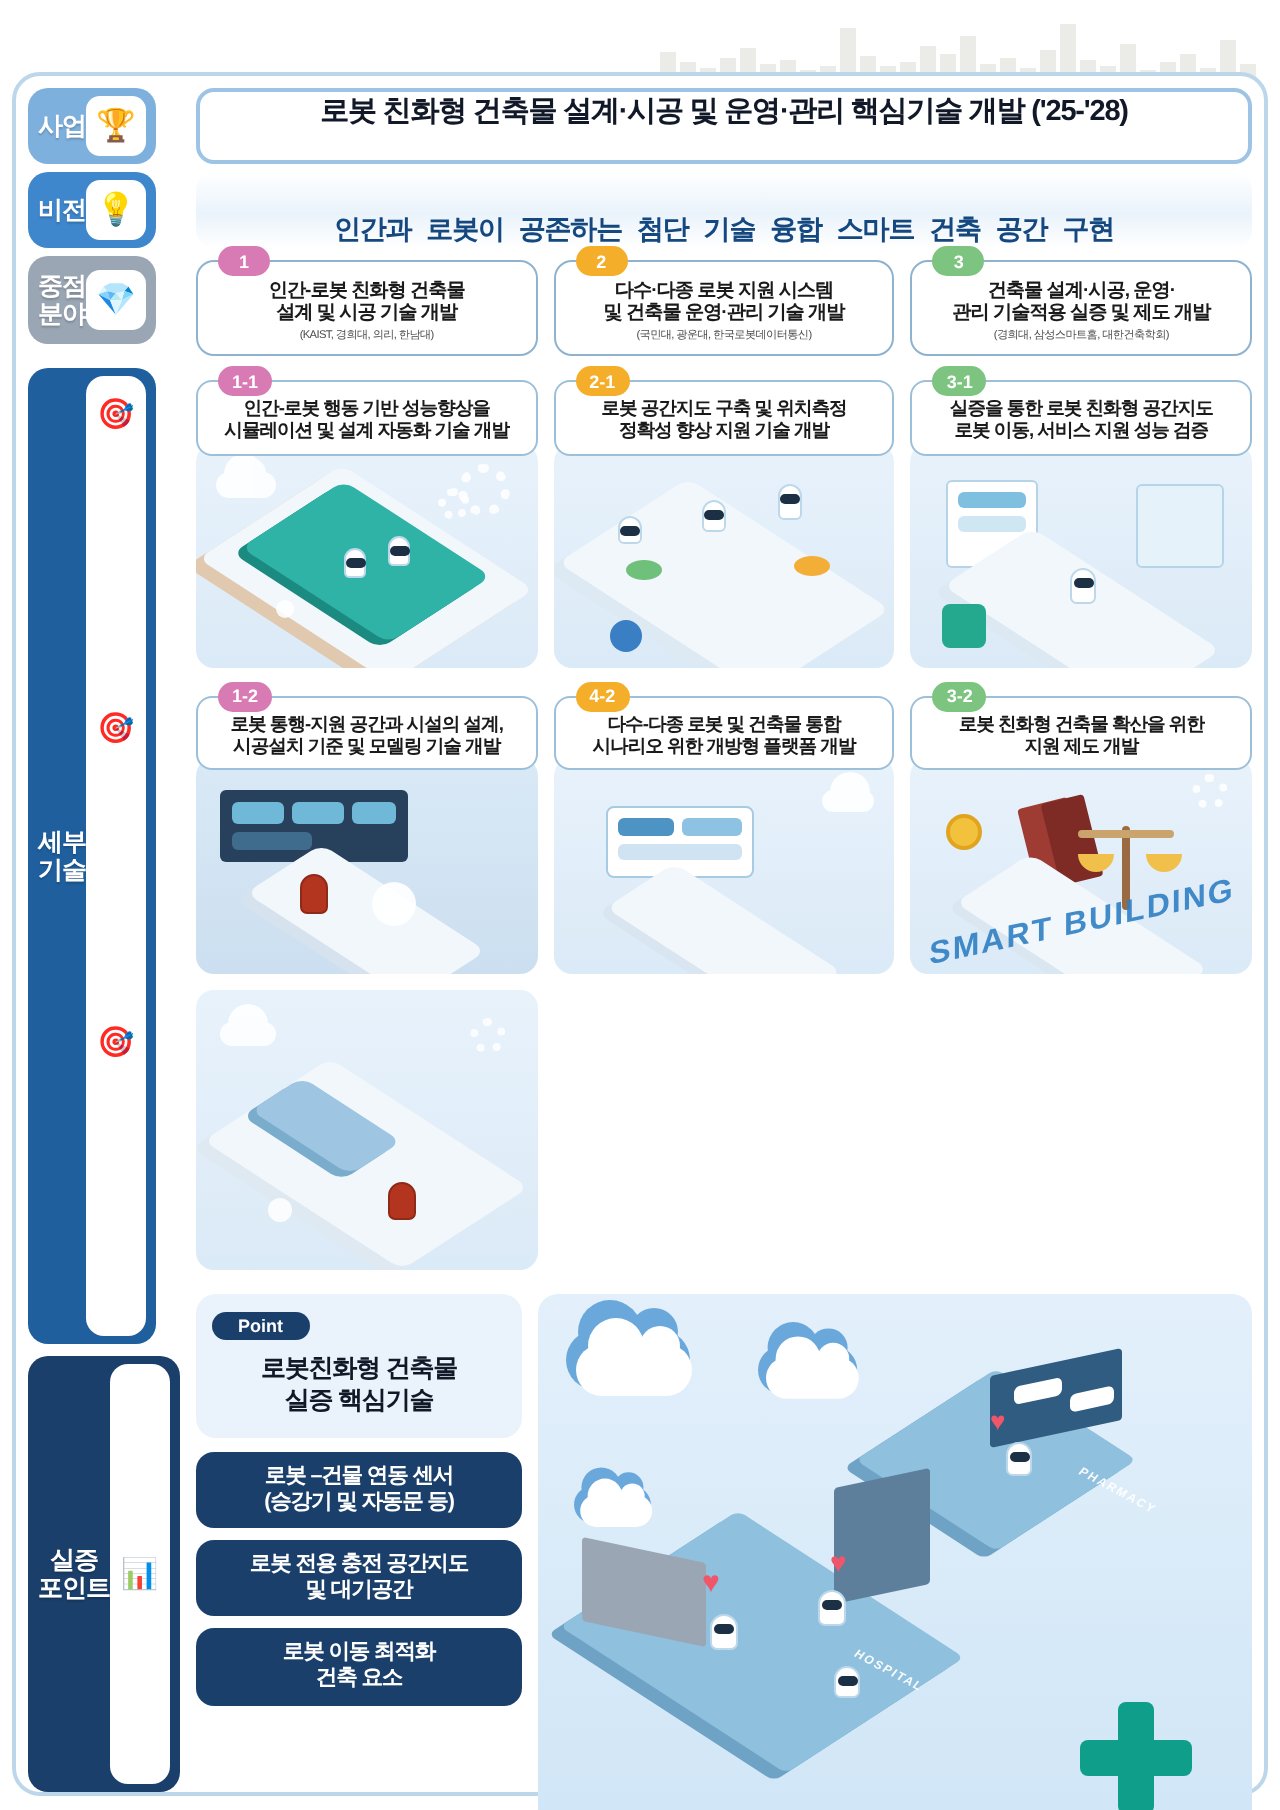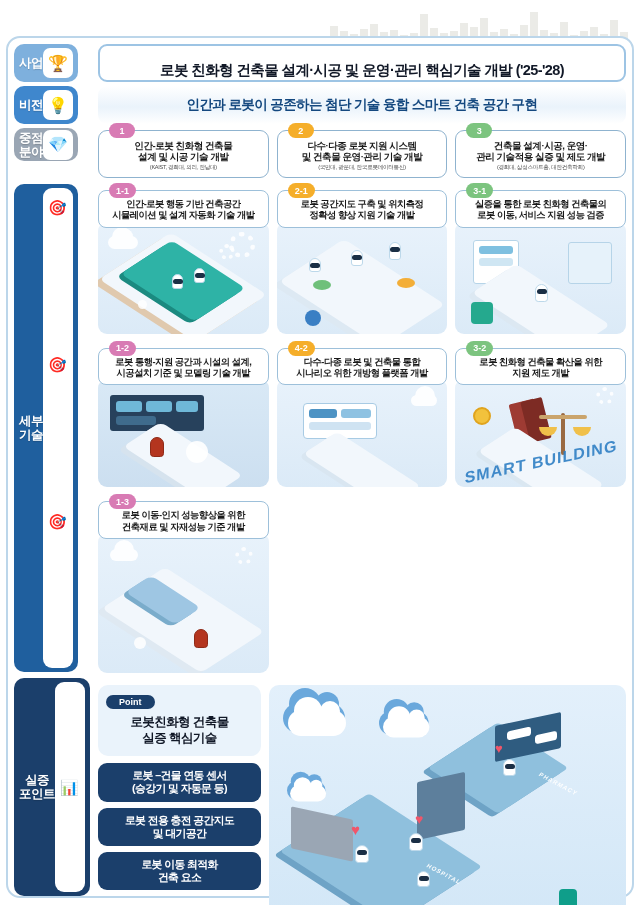--- a/index.html
+++ b/index.html
@@ -37,21 +37,21 @@
     text-shadow:0 1px 1px rgba(0,0,0,.18);
   }
   .rail-icon{
     width:30px; height:30px; border-radius:7px; background:#fff;
     display:flex; align-items:center; justify-content:center;
     font-size:16px; flex:none;
   }
 
   #rail-project{ top:0;   height:38px; background:#7eb0dd; }
   #rail-vision{  top:42px;height:38px; background:#3f87cd; }
-  #rail-focus{   top:84px;height:33px; background:#9aa6b4; }
+  #rail-focus{   top:84px;height:44px; background:#9aa6b4; }
   #rail-detail{  top:140px;height:488px; background:#1f5f9e; align-items:stretch; }
   #rail-proof{   top:634px;height:218px; background:#1b3f6b; align-items:stretch; }
 
   #rail-detail .rail-label,#rail-proof .rail-label{
     display:flex; align-items:center; justify-content:center;
   }
   .rail-strip{
     width:30px; background:#fff; border-radius:9px; flex:none;
     display:flex; flex-direction:column; align-items:center;
     padding:6px 0;
@@ -60,29 +60,29 @@
   #detail-strip .tgt:nth-child(1){ margin-top:6px; }
   #detail-strip .tgt:nth-child(2){ margin-top:142px; }
   #detail-strip .tgt:nth-child(3){ margin-top:142px; }
   #proof-strip{ justify-content:center; }
 
   
   .content{ position:absolute; left:98px; top:44px; width:528px; }
 
   .title-bar{
     height:38px; border:2px solid #9dc4e4; border-radius:9px;
-    background:#ffffff; display:flex; align-items:flex-end; justify-content:center;
+    background:#ffffff; display:flex; align-items:flex-start; justify-content:center;
   }
   .title-bar span{
     font-size:14.5px; font-weight:bold; color:#111827; letter-spacing:-.6px;
   }
   .vision-bar{
     margin-top:4px; height:38px; border-radius:9px;
     background:linear-gradient(180deg,#ffffff 0%, #eaf3fb 55%, #ffffff 100%);
-    display:flex; align-items:center; justify-content:center;
+    display:flex; align-items:flex-end; justify-content:center;font-family:Liberation Mono, monospace;
   }
   .vision-bar span{
     font-size:13.5px; font-weight:bold; color:#14487f; letter-spacing:-.6px;
   }
 
   
   .focus-row{ margin-top:6px; display:flex; gap:8px; }
   .focus-card{
     position:relative; flex:1; height:48px;
     border:1.6px solid #8fb3cf; border-radius:9px; background:#fff;
@@ -335,21 +335,21 @@
     </div>
   </div>
 
   <div class="detail-grid">
 
     <div class="col">
 
       <div class="tech">
         <div class="tech-head">
           <div class="num-pill p1">1-1</div>
-          <div class="ttl" style="white-space:pre-line">인간-로봇 행동 기반 건축공간
+          <div class="ttl" style="white-space:pre-line">인간-로봇 행동 기반 성능향상을
 시뮬레이션 및 설계 자동화 기술 개발</div>
         </div>
         <div class="tech-art h-s1">
           <div class="cloudy" style="left:10px;top:14px;width:30px;height:13px;"></div>
           <div class="gear" style="right:14px;top:10px;"></div>
           <div class="gear" style="right:34px;top:22px;width:16px;height:16px;border-width:4px;"></div>
           <div class="slab pale" style="width:112px;height:84px;top:58%;box-shadow:0 7px 0 #e0c9ae;"></div>
           <div class="slab teal" style="width:86px;height:60px;top:53%;box-shadow:0 5px 0 #1b8a80;"></div>
           <div class="bot" style="left:74px;top:52px;width:11px;height:15px;">
               <span class="eye"></span>
@@ -373,25 +373,20 @@
           <div class="wall" style="left:48px;top:22px;width:26px;height:11px;background:#6fb8d8;"></div>
           <div class="wall" style="left:78px;top:22px;width:22px;height:11px;background:#6fb8d8;"></div>
           <div class="wall" style="left:18px;top:37px;width:40px;height:9px;background:#3f6b8c;"></div>
           <div class="slab pale" style="width:96px;height:44px;top:76%;box-shadow:0 6px 0 #d6e3ee;"></div>
           <div class="bot" style="left:52px;top:58px;width:14px;height:20px;background:#b4351f;border-color:#8f2a18;"></div>
           <div class="blob" style="left:88px;top:62px;width:22px;height:22px;background:#ffffff;opacity:.9;"></div>
         </div>
       </div>
 
       <div class="tech">
-        <div class="tech-head">
-          <div class="num-pill p1">1-3</div>
-          <div class="ttl" style="white-space:pre-line">로봇 이동-인지 성능향상을 위한
-건축재료 및 자재성능 기준 개발</div>
-        </div>
         <div class="tech-art h-low">
           <div class="cloudy" style="left:12px;top:16px;width:28px;height:12px;"></div>
           <div class="gear" style="right:16px;top:14px;width:18px;height:18px;border-width:4px;"></div>
           <div class="slab pale" style="width:116px;height:74px;top:62%;box-shadow:0 7px 0 #dfe9f2;"></div>
           <div class="slab blue" style="width:58px;height:30px;top:48%;left:38%;box-shadow:0 5px 0 #7aaccb;"></div>
           <div class="bot" style="left:96px;top:96px;width:14px;height:19px;background:#b4351f;border-color:#8e2a18;"></div>
           <div class="blob" style="left:36px;top:104px;width:12px;height:12px;"></div>
         </div>
       </div>
 
@@ -440,21 +435,21 @@
           <div class="cloudy" style="right:10px;top:16px;width:26px;height:11px;"></div>
         </div>
       </div>
     </div>
 
     <div class="col">
 
       <div class="tech">
         <div class="tech-head">
           <div class="num-pill p3">3-1</div>
-          <div class="ttl" style="white-space:pre-line">실증을 통한 로봇 친화형 건축물의
+          <div class="ttl" style="white-space:pre-line">실증을 통한 로봇 친화형 공간지도
 로봇 이동, 서비스 지원 성능 검증</div>
         </div>
         <div class="tech-art h-s1">
           <div class="wall" style="left:18px;top:18px;width:46px;height:44px;background:#ffffff;border:1.5px solid #b6d4e8;border-radius:3px;"></div>
           <div class="wall" style="left:24px;top:24px;width:34px;height:8px;background:#7fc0e0;"></div>
           <div class="wall" style="left:24px;top:36px;width:34px;height:8px;background:#cfe6f3;"></div>
           <div class="wall" style="right:14px;top:20px;width:44px;height:42px;background:#e6f2fa;border:1.5px solid #b6d4e8;border-radius:3px;"></div>
           <div class="slab pale" style="width:110px;height:52px;top:78%;box-shadow:0 6px 0 #dce8f2;"></div>
           <div class="blob" style="left:16px;bottom:10px;width:22px;height:22px;background:#25a98e;opacity:1;border-radius:4px;"></div>
           <div class="bot" style="left:80px;top:62px;width:13px;height:18px;">

